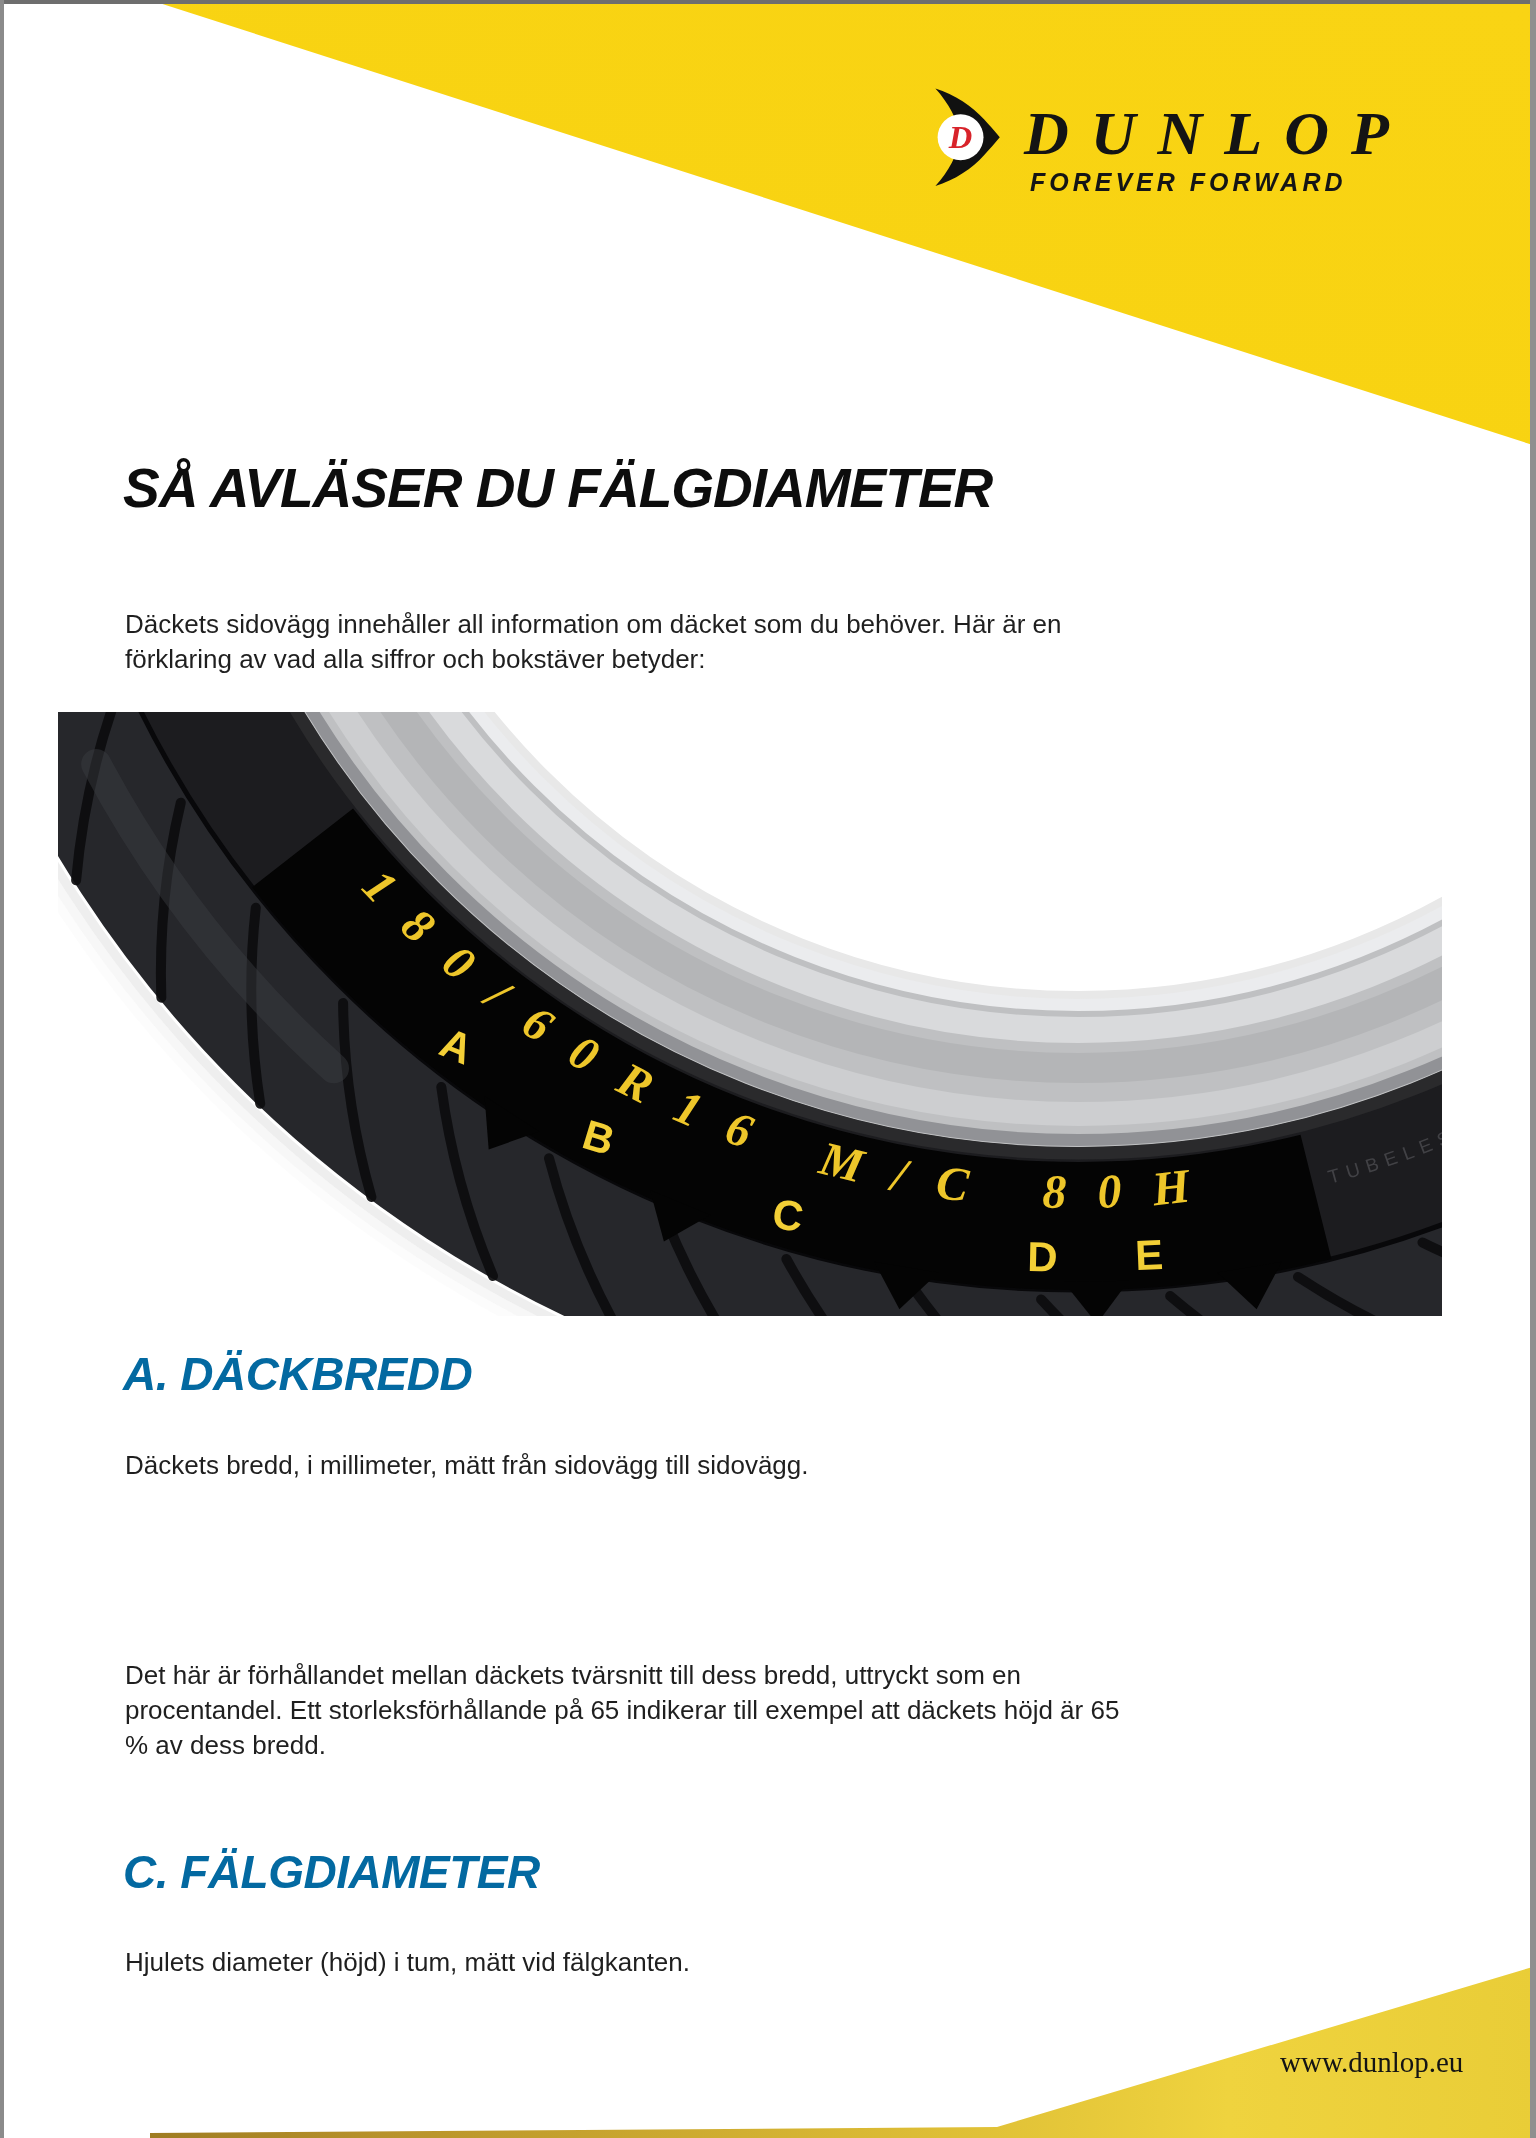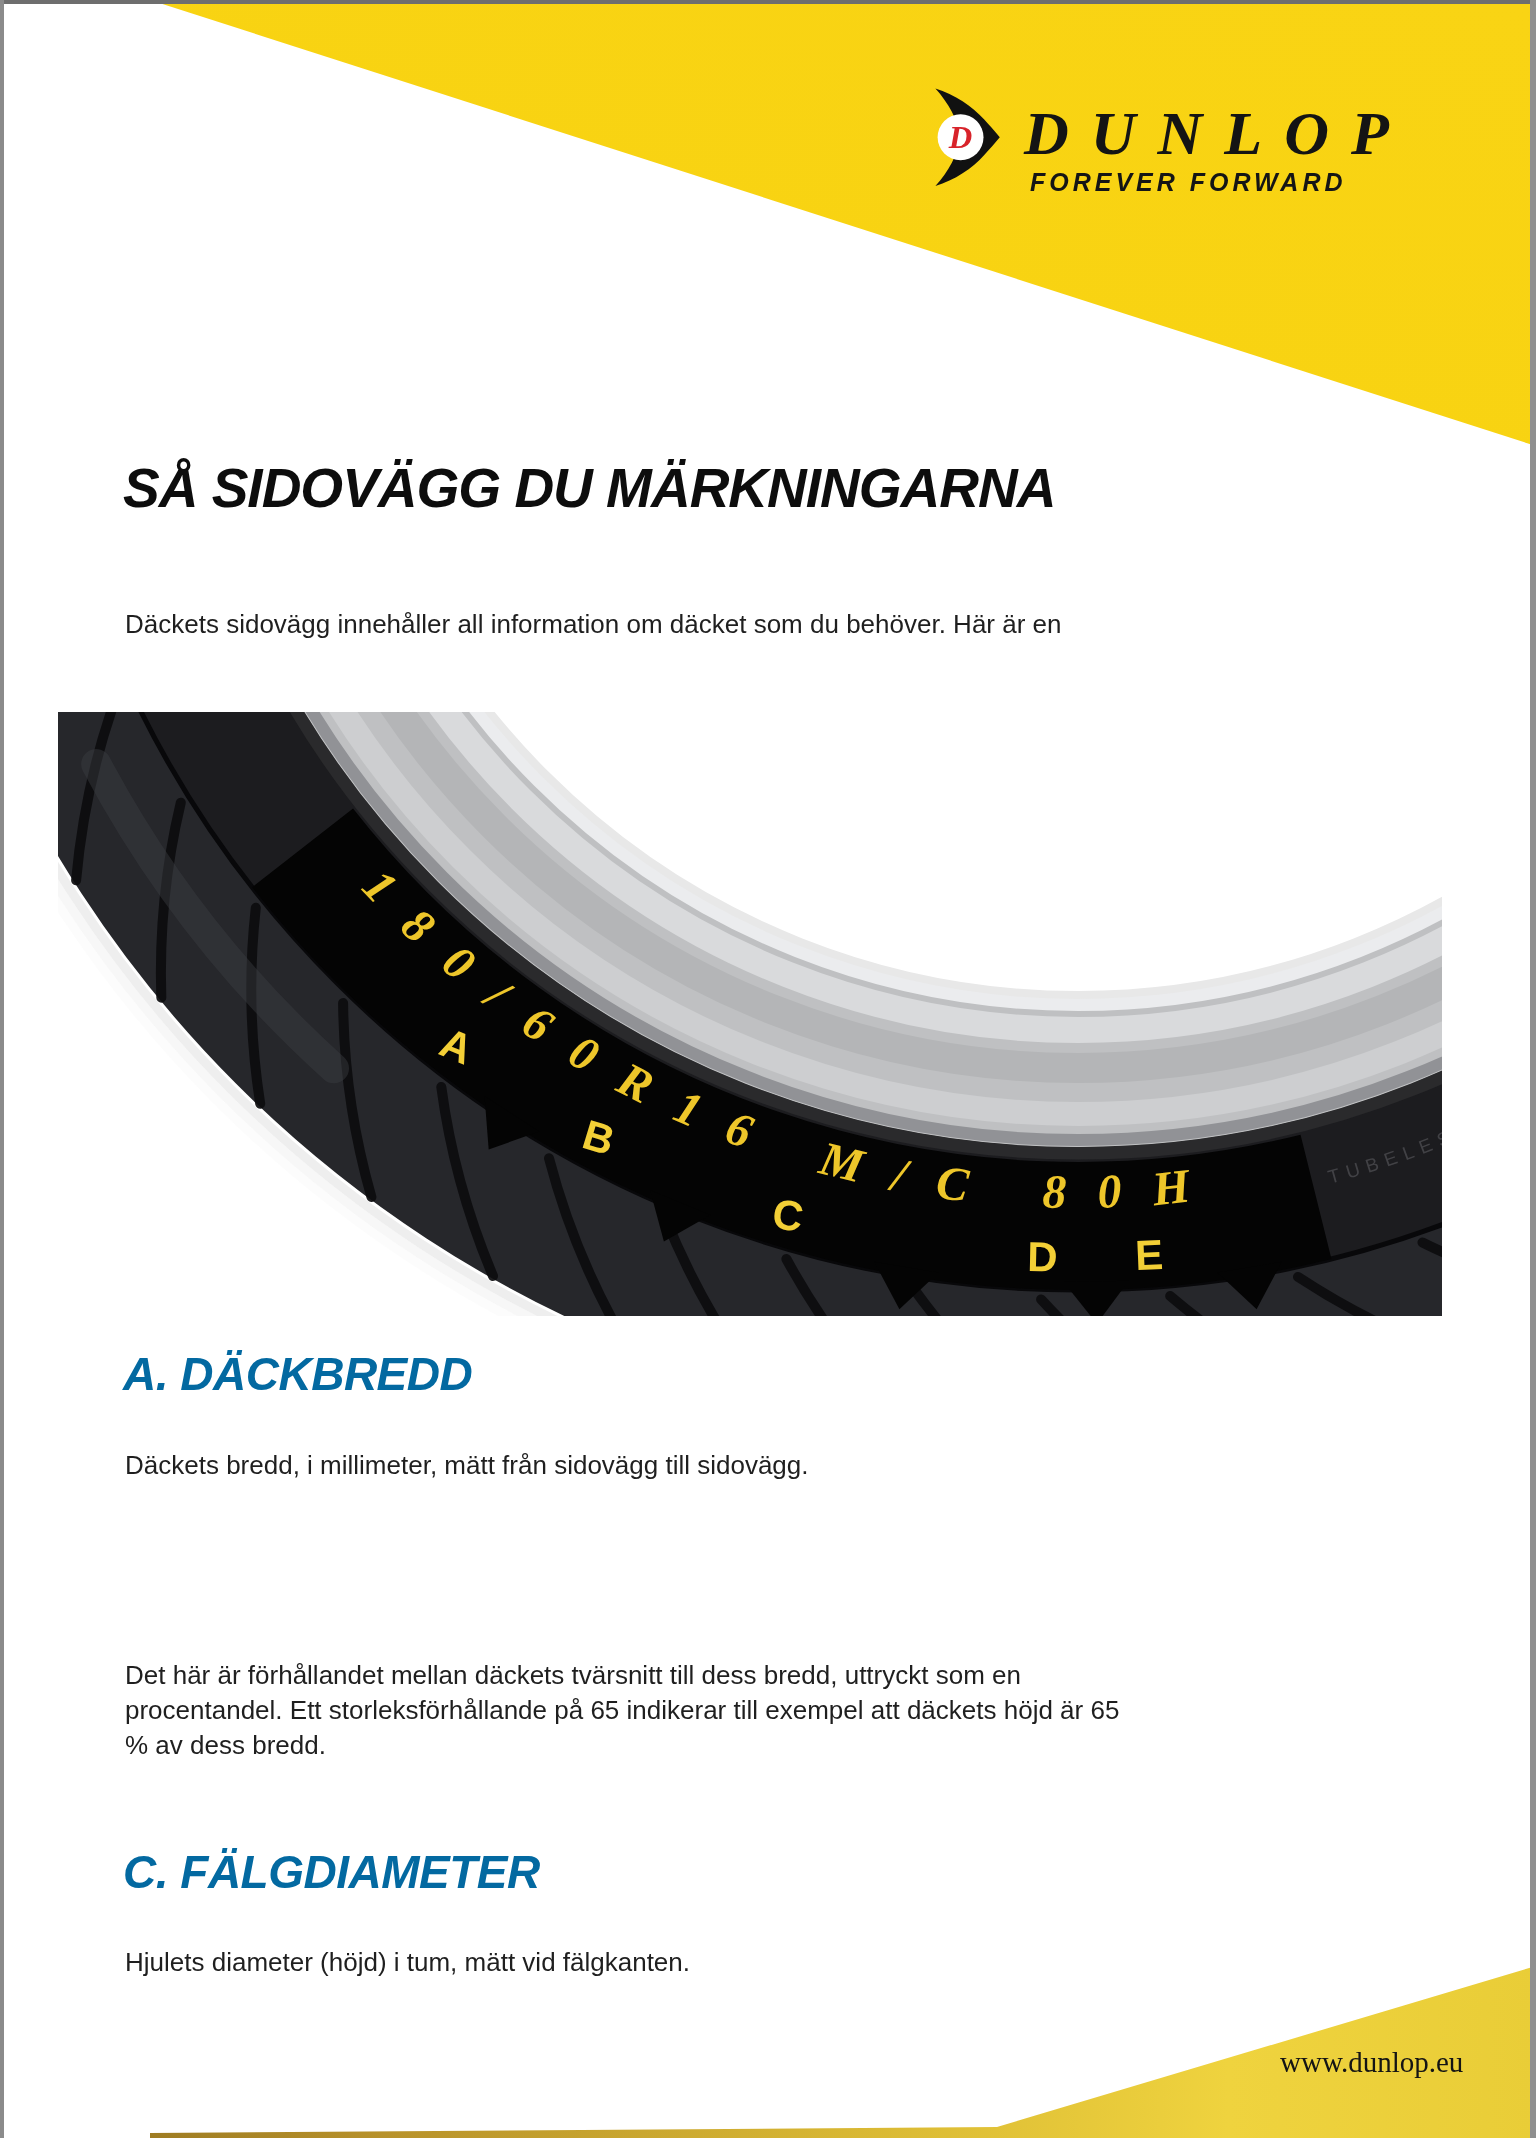--- a/index.html
+++ b/index.html
@@ -59,25 +59,26 @@
     <svg class="logo-emblem" viewBox="0 0 100 150" xmlns="http://www.w3.org/2000/svg">
       <path d="M10,8 C36,16 60,32 76,50 C82,57 90,65 97,74 C90,83 82,91 76,98 C60,116 36,132 10,140 C28,120 40,98 44,74 C40,50 28,28 10,8 Z" fill="#111111"></path>
       <circle cx="44" cy="74" r="31" fill="#ffffff"></circle>
       <text x="44" y="89" text-anchor="middle" font-family="Liberation Serif, serif" font-size="44" font-weight="bold" font-style="italic" fill="#d8232a">D</text>
     </svg>
     <div class="logo-word">DUNLOP</div>
     <div class="logo-tag">FOREVER FORWARD</div>
   </div>
 
   <div class="headline">
-    <div>SÅ SIDOVÄGG DU MÄRKNINGARNA</div>
+    <div>SÅ AVLÄSER DU FÄLGDIAMETER</div>
   </div>
 
   <div class="intro">
     <div>Däckets sidovägg innehåller all information om däcket som du behöver. Här är en</div>
+    <div>förklaring av vad alla siffror och bokstäver betyder:</div>
   </div>
 
   <svg id="tire-svg" width="1384" height="604" viewBox="0 0 1384 604" xmlns="http://www.w3.org/2000/svg">
 
     <g>
       <circle cx="1020" cy="-470" r="1198" fill="none" stroke="#cfcfcf" stroke-width="9" opacity=".35"></circle>
       <circle cx="1020" cy="-470" r="1207" fill="none" stroke="#dedede" stroke-width="9" opacity=".25"></circle>
       <circle cx="1020" cy="-470" r="1216" fill="none" stroke="#ececec" stroke-width="9" opacity=".15"></circle>
     </g>
 

